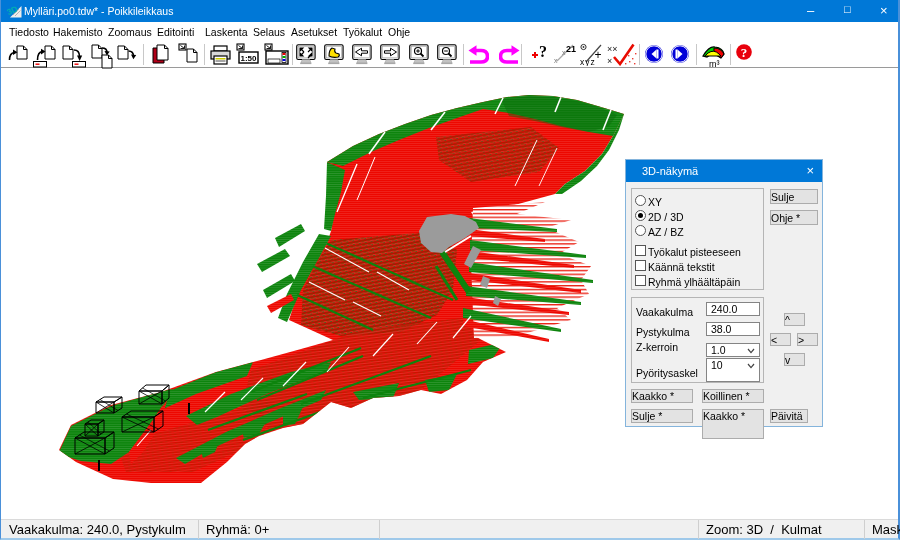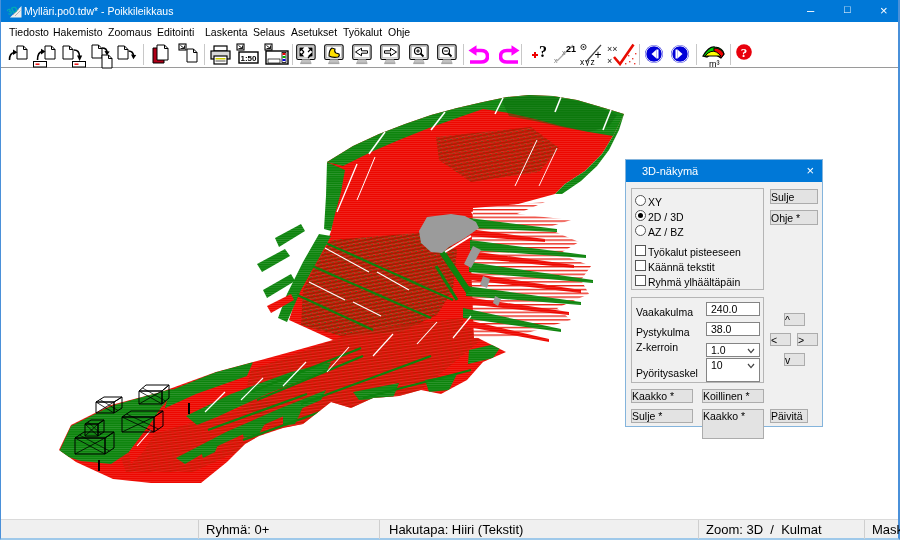--- a/index.html
+++ b/index.html
@@ -420,22 +420,22 @@
  <div class="btn" style="left:144px;top:173px;width:21px;height:13px;line-height:12px">&lt;</div>
  <div class="btn" style="left:171px;top:173px;width:21px;height:13px;line-height:12px">&gt;</div>
  <div class="btn" style="left:158px;top:193px;width:21px;height:13px;line-height:12px">v</div>
  <div class="btn" style="left:5px;top:229px;width:62px;height:14px;line-height:13px">Kaakko *</div>
  <div class="btn" style="left:76px;top:229px;width:62px;height:14px;line-height:13px">Koillinen *</div>
  <div class="btn" style="left:5px;top:249px;width:62px;height:14px;line-height:13px">Sulje *</div>
  <div class="btn" style="left:76px;top:249px;width:62px;height:30px;line-height:13px">Kaakko *</div>
  <div class="btn" style="left:144px;top:249px;width:38px;height:14px;line-height:13px">Päivitä</div>
 </div>
 <div id="status">
+ <span style="left:8px">Vaakakulma: 240.0, Pystykulm</span>
  <i style="left:197px"></i>
       <span style="left:205px">Ryhmä: 0+</span>
  <i style="left:378px"></i>
-      <span style="left:388px">Hakutapa: Hiiri (Tekstit)</span>
  <i style="left:697px"></i>
       <span style="left:705px">Zoom: 3D&nbsp;&nbsp;/&nbsp;&nbsp;Kulmat</span>
  <i style="left:863px"></i>
       <span style="left:871px">Mask</span>
 </div>
 </div>
 
 </body></html>

